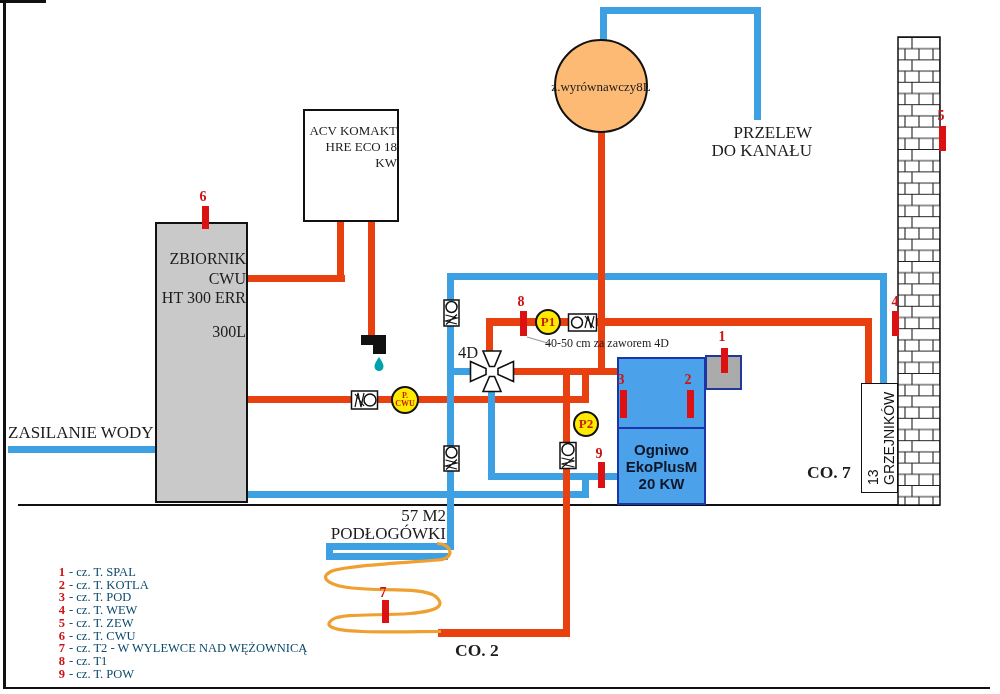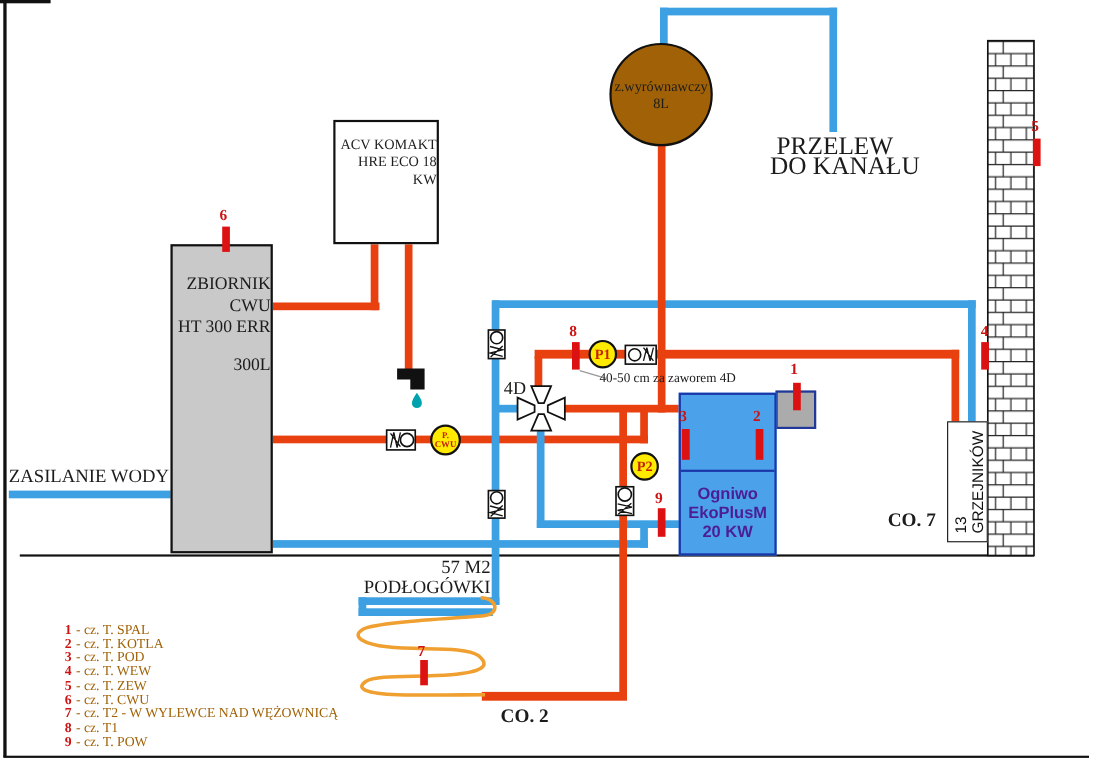--- a/index.html
+++ b/index.html
@@ -13,29 +13,29 @@
   .box{position:absolute;background:#fff;border:2px solid #111;box-sizing:border-box;}
   .txt{position:absolute;white-space:nowrap;}
   .ctr{text-align:right;}
   .pump{position:absolute;background:#ffea00;border:2px solid #111;border-radius:50%;
         box-sizing:border-box;display:flex;flex-direction:column;align-items:center;
         justify-content:center;color:#c32100;font-weight:bold;}
   .sensor{position:absolute;width:7px;background:#dc1212;}
   .slabel{position:absolute;width:16px;text-align:center;font:bold 14px "Liberation Serif",serif;color:#cc1414;}
   .legend-row{line-height:12.7px;font-size:12.5px;white-space:nowrap;}
   .legend-num{display:inline-block;width:12px;text-align:right;color:#cc1414;font-weight:bold;}
-  .legend-txt{margin-left:4px;color:#a16207;}
+  .legend-txt{margin-left:4px;color:#0c4a6e;}
   .vessel{position:absolute;left:554px;top:39px;width:94px;height:94px;border-radius:50%;
-          background:#a16207;border:2.5px solid #111;box-sizing:border-box;display:flex;
-          flex-direction:column;align-items:center;justify-content:center;font-size:13px;line-height:15px;}
+          background:#fdba74;border:2.5px solid #111;box-sizing:border-box;display:flex;
+          flex-direction:row;align-items:center;justify-content:center;font-size:13px;line-height:15px;}
   .boiler{position:absolute;left:617px;top:357px;width:89px;height:148px;background:#4ba2ea;
           border:2.5px solid #1b36a8;box-sizing:border-box;}
   .boiler-divider{position:absolute;left:0;top:68px;width:100%;height:0;border-top:2.5px solid #1b36a8;}
   .boiler-text{position:absolute;left:0px;top:82px;width:100%;text-align:center;
-          font:bold 15px "Liberation Sans",sans-serif;line-height:17px;color:#4c1d95;}
+          font:bold 15px "Liberation Sans",sans-serif;line-height:17px;color:#0f172a;}
   .grzbox{position:absolute;left:861px;top:383px;width:37px;height:110px;background:#fff;
           border:1.5px solid #111;box-sizing:border-box;}
   .rot-text{position:absolute;left:865px;top:385px;width:106px;height:32px;
           transform-origin:0 0;transform:rotate(-90deg) translateX(-106px);
           display:flex;flex-direction:column;justify-content:center;padding-left:6px;
           font:14px "Liberation Sans",sans-serif;line-height:16px;color:#111;}
 </style>
 </head>
 <body>
 
@@ -191,21 +191,21 @@
   <div class="slabel" style="left:933px;top:108px;">5</div>
   <div class="sensor" style="left:202px;top:206px;height:23px;"></div>
   <div class="slabel" style="left:195px;top:189px;">6</div>
   <div class="sensor" style="left:382px;top:600px;height:23px;"></div>
   <div class="slabel" style="left:375px;top:585px;">7</div>
   <div class="sensor" style="left:520px;top:311px;height:25px;"></div>
   <div class="slabel" style="left:513px;top:294px;">8</div>
   <div class="sensor" style="left:598px;top:462px;height:26px;"></div>
   <div class="slabel" style="left:591px;top:446px;">9</div>
 
-  <div class="txt ctr" style="left:700px;top:124px;width:112px;font-size:23px;line-height:18px;">
+  <div class="txt ctr" style="left:700px;top:124px;width:112px;font-size:17px;line-height:18px;">
     <div>PRZELEW</div>
     <div>DO KANAŁU</div>
   </div>
   <div class="txt" style="left:8px;top:423px;font-size:17px;">ZASILANIE WODY</div>
   <div class="txt" style="left:545px;top:336px;font-size:12px;">40-50 cm za zaworem 4D</div>
   <div class="txt" style="left:458px;top:343px;font-size:16.5px;">4D</div>
   <div class="txt ctr" style="left:316px;top:507px;width:130px;font-size:17px;line-height:17.5px;">
     <div>57 M2</div>
     <div>PODŁOGÓWKI</div>
   </div>

